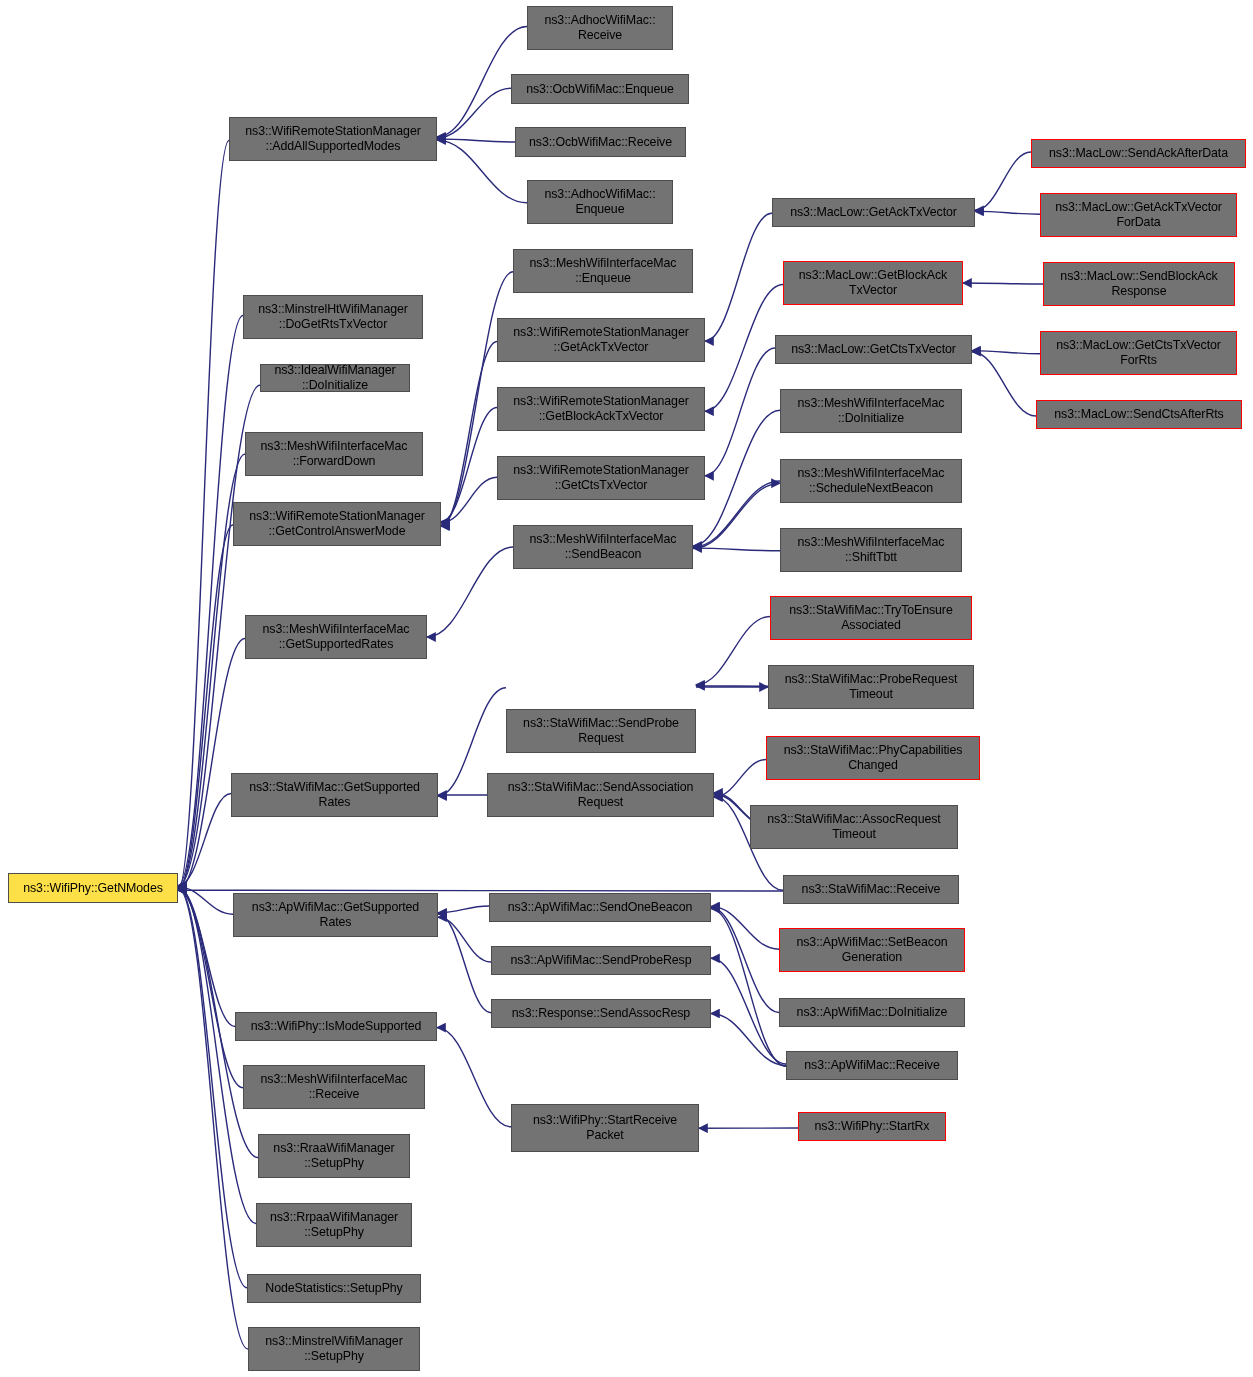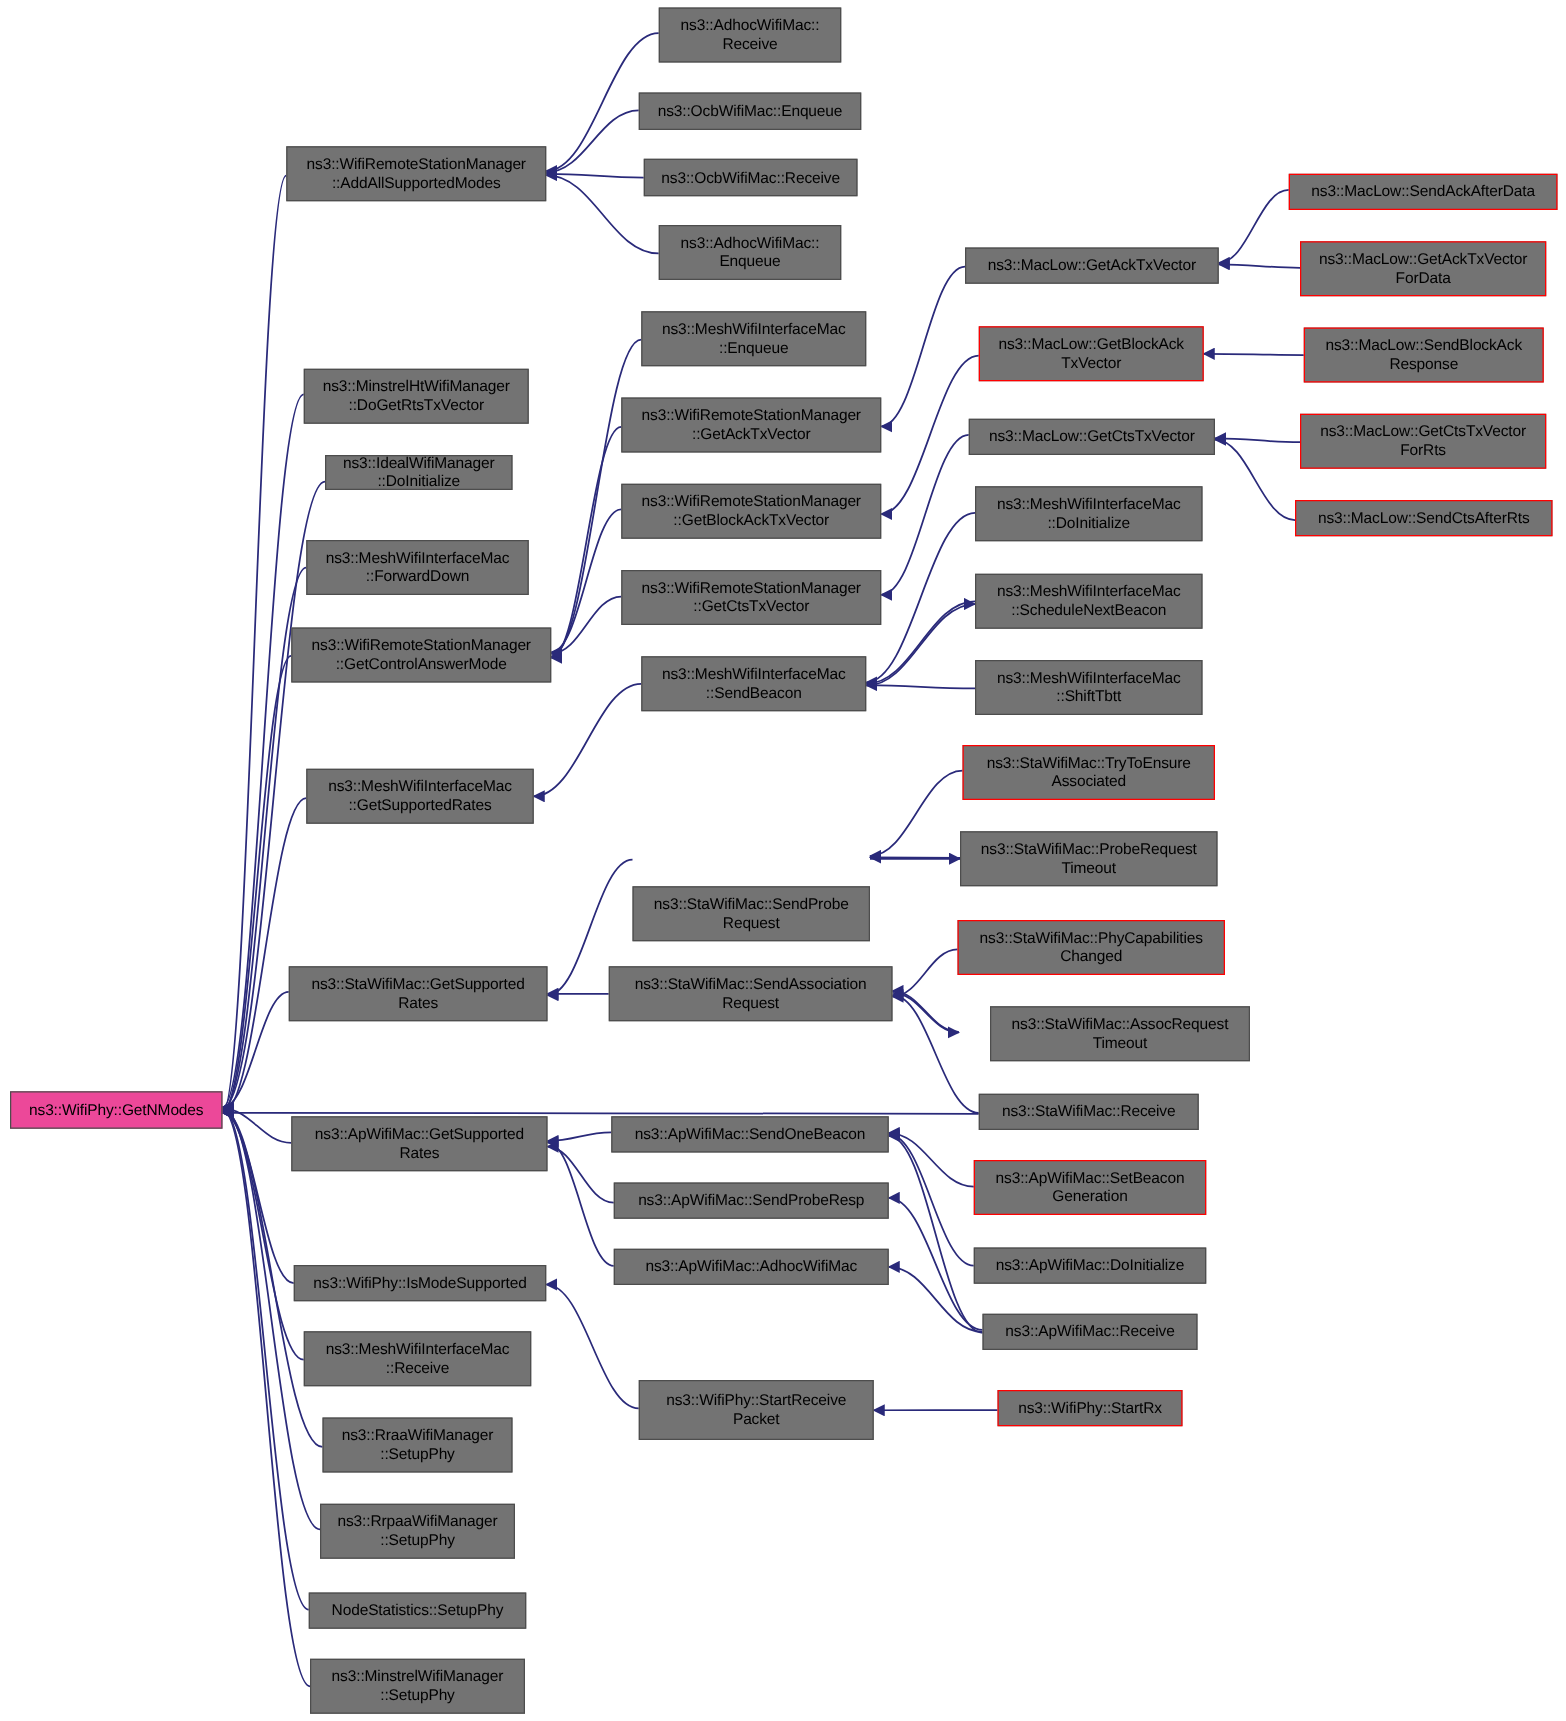--- a/index.html
+++ b/index.html
@@ -34,21 +34,21 @@
     background: #737373;
     border: 1px solid #4d4d4d;
     white-space: pre-line;
     letter-spacing: -0.1px;
     z-index: 5;
   }
   .node.red {
     border: 1px solid #ff0000;
   }
   .node.root {
-    background: #ec4899;
+    background: #fde047;
     border: 1px solid #4d4d4d;
   }
   .node span { display: block; padding: 0 3px; }
 </style>
 </head>
 <body>
 
 <div id="canvas">
   <svg class="edges" viewBox="0 0 1253 1377">
     <defs>
@@ -179,27 +179,27 @@
       <div class="node red" style="left: 770px; top: 596px; width: 202px; height: 44px;"><span>ns3::StaWifiMac::TryToEnsure
 Associated</span></div>
       <div class="node" style="left: 506px; top: 665px; width: 190px; height: 44px; margin-top: 44px;"><span>ns3::StaWifiMac::SendProbe
 Request</span></div>
       <div class="node" style="left: 768px; top: 665px; width: 206px; height: 44px;"><span>ns3::StaWifiMac::ProbeRequest
 Timeout</span></div>
       <div class="node red" style="left: 766px; top: 736px; width: 214px; height: 44px;"><span>ns3::StaWifiMac::PhyCapabilities
 Changed</span></div>
       <div class="node" style="left: 487px; top: 773px; width: 227px; height: 44px;"><span>ns3::StaWifiMac::SendAssociation
 Request</span></div>
-      <div class="node" style="left: 792px; top: 805px; width: 208px; height: 44px;"><span>ns3::StaWifiMac::AssocRequest
+      <div class="node" style="left: 750px; top: 805px; width: 208px; height: 44px;"><span>ns3::StaWifiMac::AssocRequest
 Timeout</span></div>
       <div class="node" style="left: 783px; top: 875px; width: 176px; height: 29px;"><span>ns3::StaWifiMac::Receive</span></div>
       <div class="node" style="left: 489px; top: 893px; width: 222px; height: 29px;"><span>ns3::ApWifiMac::SendOneBeacon</span></div>
       <div class="node red" style="left: 779px; top: 928px; width: 186px; height: 44px;"><span>ns3::ApWifiMac::SetBeacon
 Generation</span></div>
       <div class="node" style="left: 491px; top: 946px; width: 220px; height: 29px;"><span>ns3::ApWifiMac::SendProbeResp</span></div>
       <div class="node" style="left: 779px; top: 998px; width: 186px; height: 29px;"><span>ns3::ApWifiMac::DoInitialize</span></div>
-      <div class="node" style="left: 491px; top: 999px; width: 220px; height: 29px;"><span>ns3::ApWifiMac::AdhocWifiMac</span></div>
+      <div class="node" style="left: 491px; top: 999px; width: 220px; height: 29px;"><span>ns3::Response::SendAssocResp</span></div>
       <div class="node" style="left: 786px; top: 1051px; width: 172px; height: 29px;"><span>ns3::ApWifiMac::Receive</span></div>
       <div class="node" style="left: 511px; top: 1104px; width: 188px; height: 48px;"><span>ns3::WifiPhy::StartReceive
 Packet</span></div>
       <div class="node red" style="left: 798px; top: 1112px; width: 148px; height: 29px;"><span>ns3::WifiPhy::StartRx</span></div>
     </div>
 </div>
 
 </body></html>

